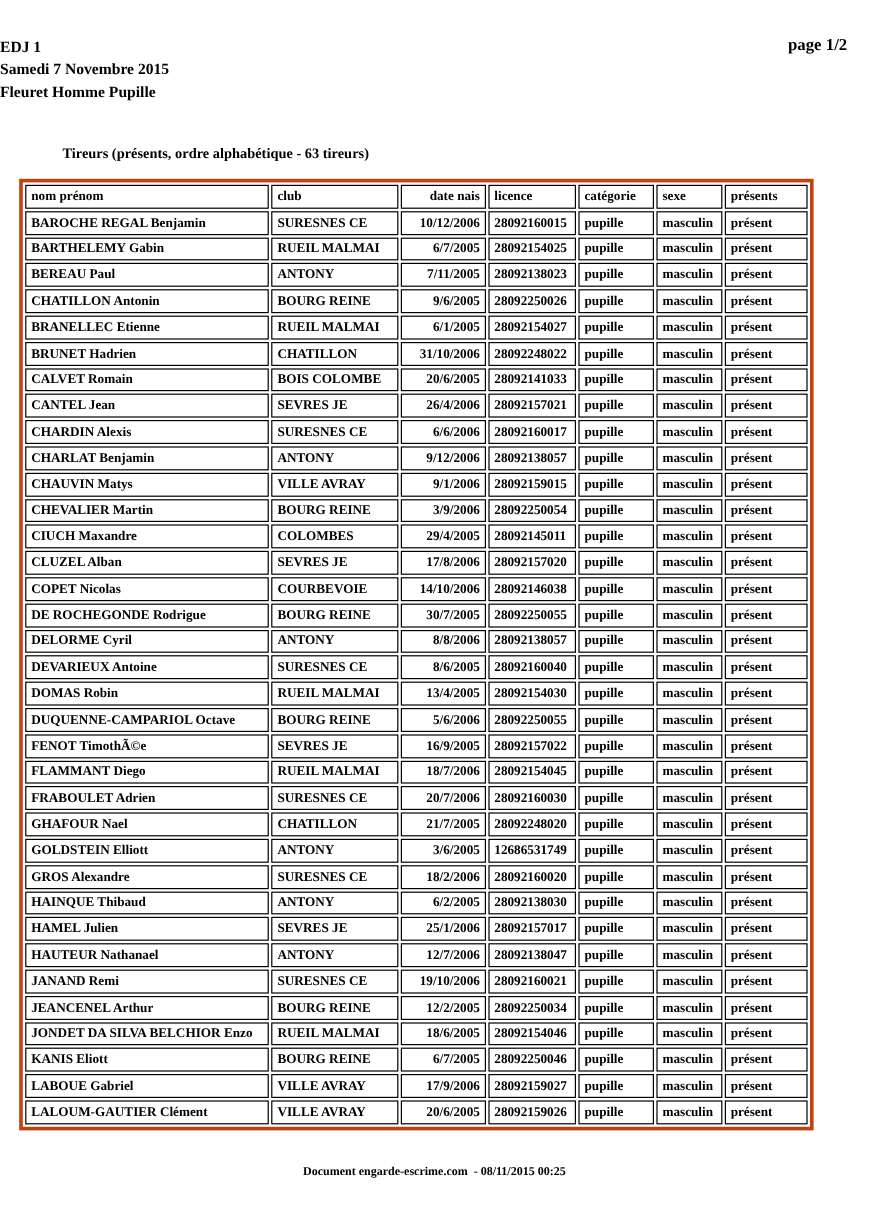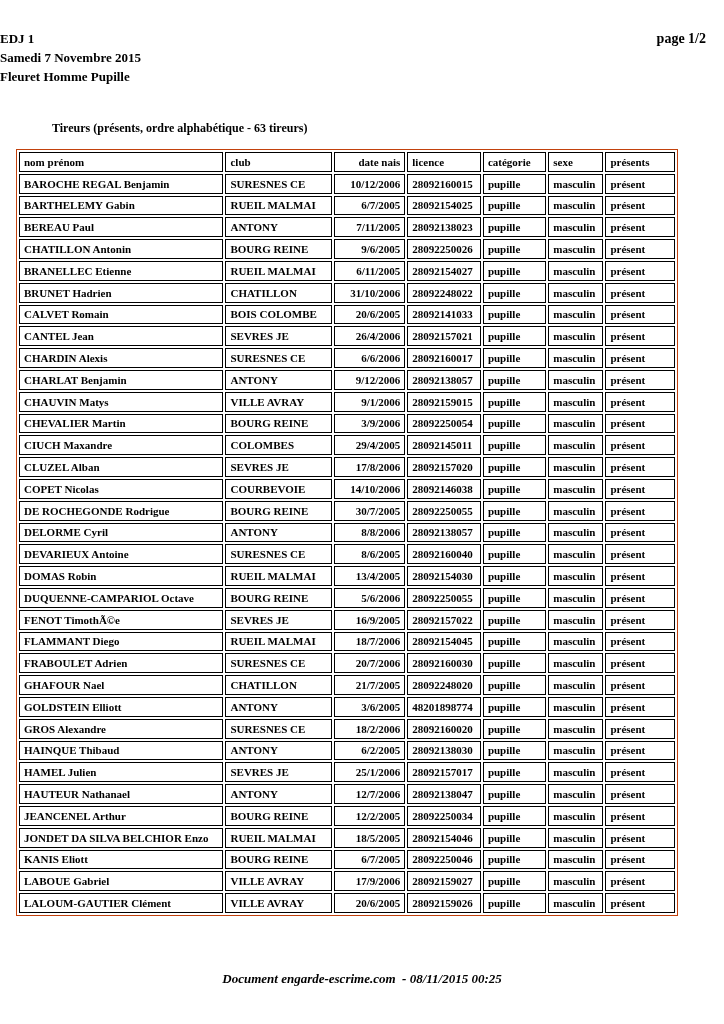--- a/index.html
+++ b/index.html
@@ -7,32 +7,32 @@
     position:relative; width:724px; height:1024px; background:#ffffff;
     font-family:"Liberation Serif","DejaVu Serif",serif; font-weight:bold; color:#000;
     overflow:hidden;
   }
   .doc-title { position:absolute; top:29px; left:0; right:0; }
   .doc-title .line { font-size:13px; line-height:19px; }
   .page-indicator { position:absolute; top:31px; right:18px; font-size:14px; }
   .section-title { position:absolute; top:121px; left:16px; font-size:12px;margin-left:36px; }
   table.tireurs {
     position:absolute; top:149px; left:16px; width:662px;
-    border-collapse:separate; border-spacing:2px; border:1px solid #c2410c;
+    border-collapse:separate; border-spacing:2px; border:3px solid #c2410c;
     table-layout:fixed;
   }
   .tireurs th, .tireurs td {
     border:1px solid #000; font-size:11px; font-weight:bold;
     padding:0 4px; height:17.8px; overflow:hidden; white-space:nowrap;
     vertical-align:middle; text-align:left;
   }
   .tireurs .c2 { text-align:right; }
   .col0{width:200px}.col1{width:104px}.col2{width:70px}.col3{width:72px}
   .col4{width:62px}.col5{width:54px}.col6{width:68px}
-  .footer { position:absolute; top:971px; left:0; right:0; text-align:center; font-size:13px; white-space:pre;font-style:italic; }
+  .footer { position:absolute; top:971px; left:0; right:0; text-align:center; font-size:10px; white-space:pre; }
 </style>
 </head>
 <body>
 
 <div class="page">
 
   <div class="page-indicator">page 1/2</div>
 
   <div class="doc-title">
     <div class="line">EDJ 1</div>
@@ -96,21 +96,21 @@
           <td class="c1">BOURG REINE</td>
           <td class="c2">9/6/2005</td>
           <td class="c3">28092250026</td>
           <td class="c4">pupille</td>
           <td class="c5">masculin</td>
           <td class="c6">présent</td>
         </tr>
         <tr>
           <td class="c0">BRANELLEC Etienne</td>
           <td class="c1">RUEIL MALMAI</td>
-          <td class="c2">6/11/2005</td>
+          <td class="c2">6/1/2005</td>
           <td class="c3">28092154027</td>
           <td class="c4">pupille</td>
           <td class="c5">masculin</td>
           <td class="c6">présent</td>
         </tr>
         <tr>
           <td class="c0">BRUNET Hadrien</td>
           <td class="c1">CHATILLON</td>
           <td class="c2">31/10/2006</td>
           <td class="c3">28092248022</td>
@@ -277,21 +277,21 @@
           <td class="c2">21/7/2005</td>
           <td class="c3">28092248020</td>
           <td class="c4">pupille</td>
           <td class="c5">masculin</td>
           <td class="c6">présent</td>
         </tr>
         <tr>
           <td class="c0">GOLDSTEIN Elliott</td>
           <td class="c1">ANTONY</td>
           <td class="c2">3/6/2005</td>
-          <td class="c3">48201898774</td>
+          <td class="c3">12686531749</td>
           <td class="c4">pupille</td>
           <td class="c5">masculin</td>
           <td class="c6">présent</td>
         </tr>
         <tr>
           <td class="c0">GROS Alexandre</td>
           <td class="c1">SURESNES CE</td>
           <td class="c2">18/2/2006</td>
           <td class="c3">28092160020</td>
           <td class="c4">pupille</td>
@@ -319,32 +319,41 @@
         <tr>
           <td class="c0">HAUTEUR Nathanael</td>
           <td class="c1">ANTONY</td>
           <td class="c2">12/7/2006</td>
           <td class="c3">28092138047</td>
           <td class="c4">pupille</td>
           <td class="c5">masculin</td>
           <td class="c6">présent</td>
         </tr>
         <tr>
+          <td class="c0">JANAND Remi</td>
+          <td class="c1">SURESNES CE</td>
+          <td class="c2">19/10/2006</td>
+          <td class="c3">28092160021</td>
+          <td class="c4">pupille</td>
+          <td class="c5">masculin</td>
+          <td class="c6">présent</td>
+        </tr>
+        <tr>
           <td class="c0">JEANCENEL Arthur</td>
           <td class="c1">BOURG REINE</td>
           <td class="c2">12/2/2005</td>
           <td class="c3">28092250034</td>
           <td class="c4">pupille</td>
           <td class="c5">masculin</td>
           <td class="c6">présent</td>
         </tr>
         <tr>
           <td class="c0">JONDET DA SILVA BELCHIOR Enzo</td>
           <td class="c1">RUEIL MALMAI</td>
-          <td class="c2">18/5/2005</td>
+          <td class="c2">18/6/2005</td>
           <td class="c3">28092154046</td>
           <td class="c4">pupille</td>
           <td class="c5">masculin</td>
           <td class="c6">présent</td>
         </tr>
         <tr>
           <td class="c0">KANIS Eliott</td>
           <td class="c1">BOURG REINE</td>
           <td class="c2">6/7/2005</td>
           <td class="c3">28092250046</td>

